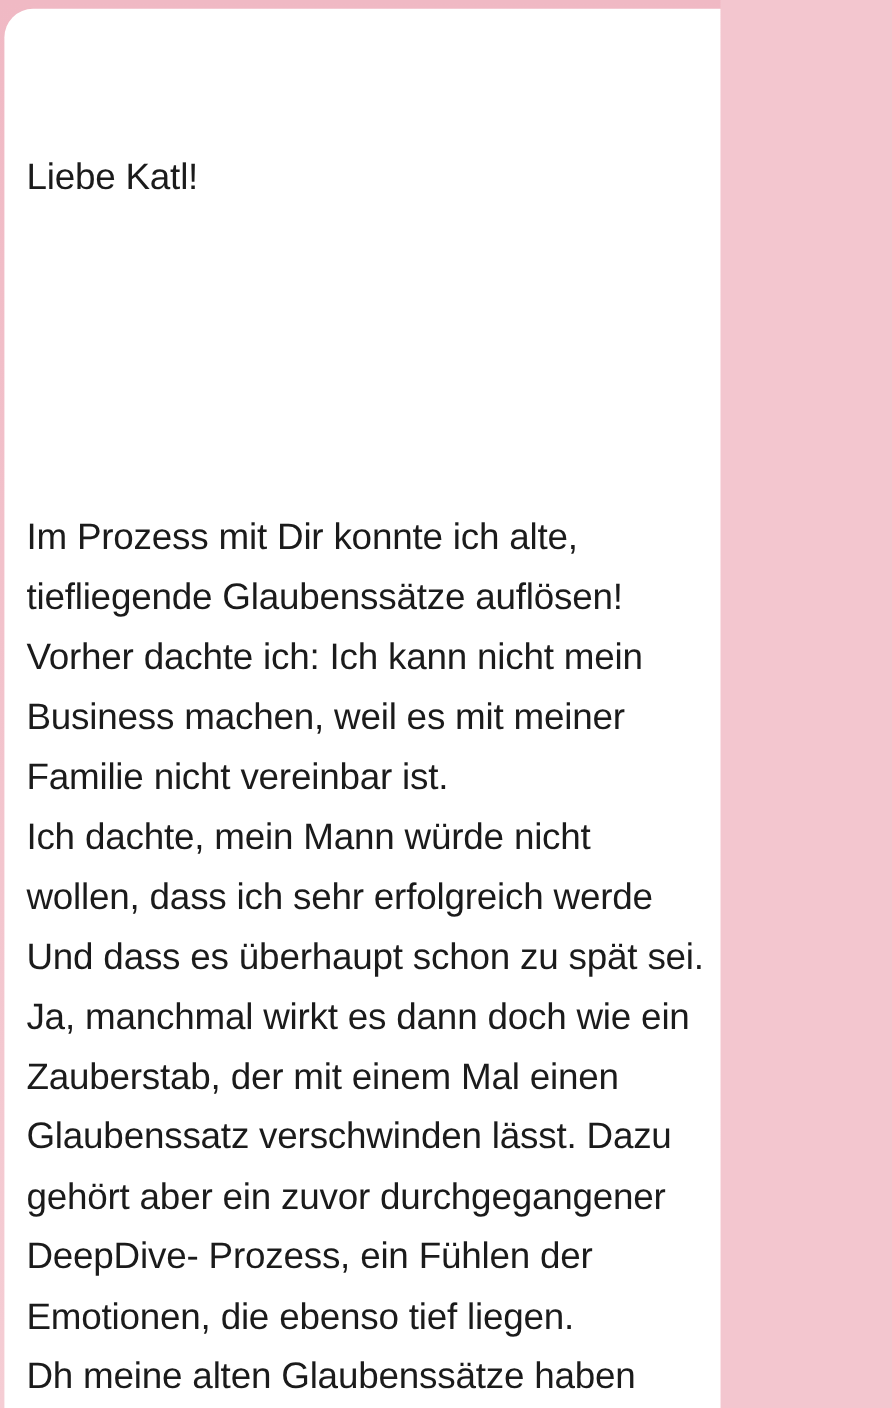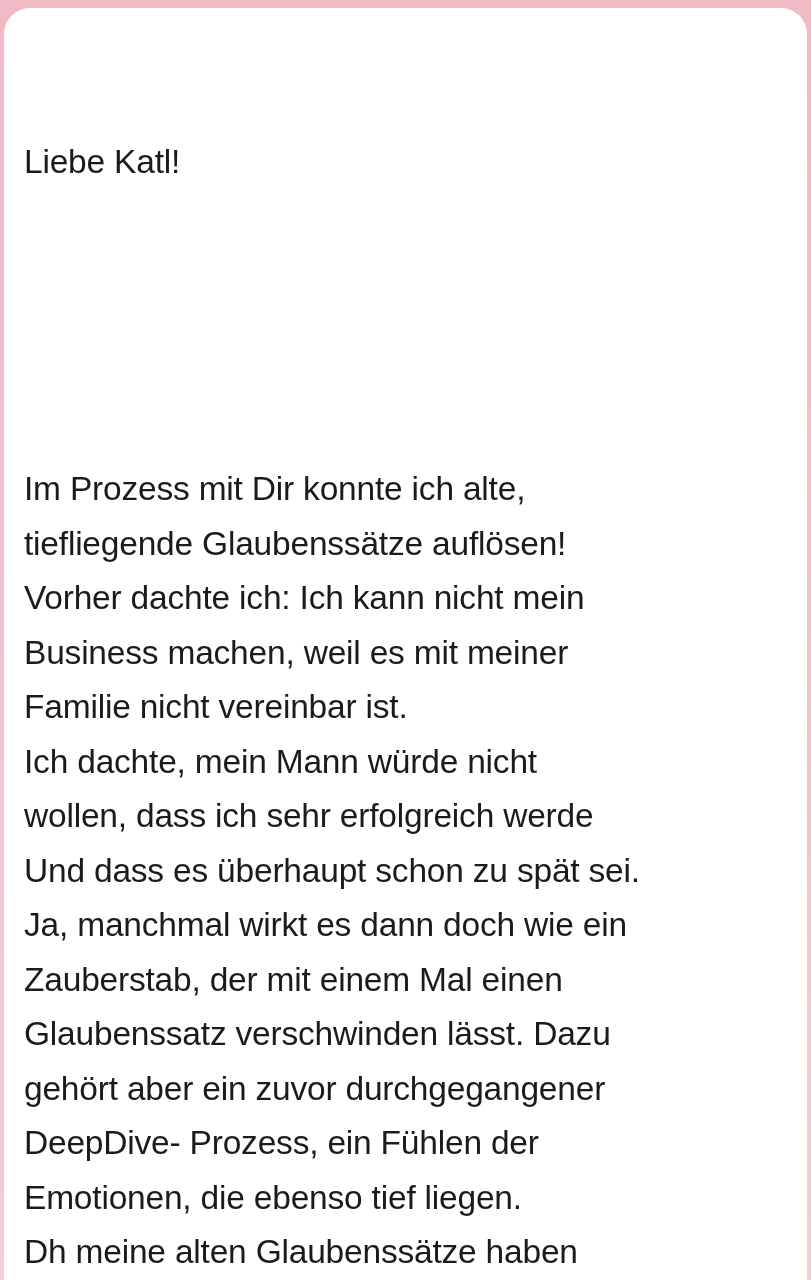--- a/index.html
+++ b/index.html
@@ -8,21 +8,21 @@
   }
   body {
     width: 811px;
     height: 1280px;
     background: #f3c6cf;
     font-family: "Liberation Sans", sans-serif;
     overflow: hidden;
   }
   .screen {
     position: relative;
-    width: 811px;
+    width: 655px;
     height: 1280px;
     background: linear-gradient(180deg, #f0b9c4 0%, #f5cdd4 100%);
     overflow: hidden;
   }
   .card {
     position: absolute;
     left: 4px;
     top: 8px;
     width: 803px;
     height: 1272px;

